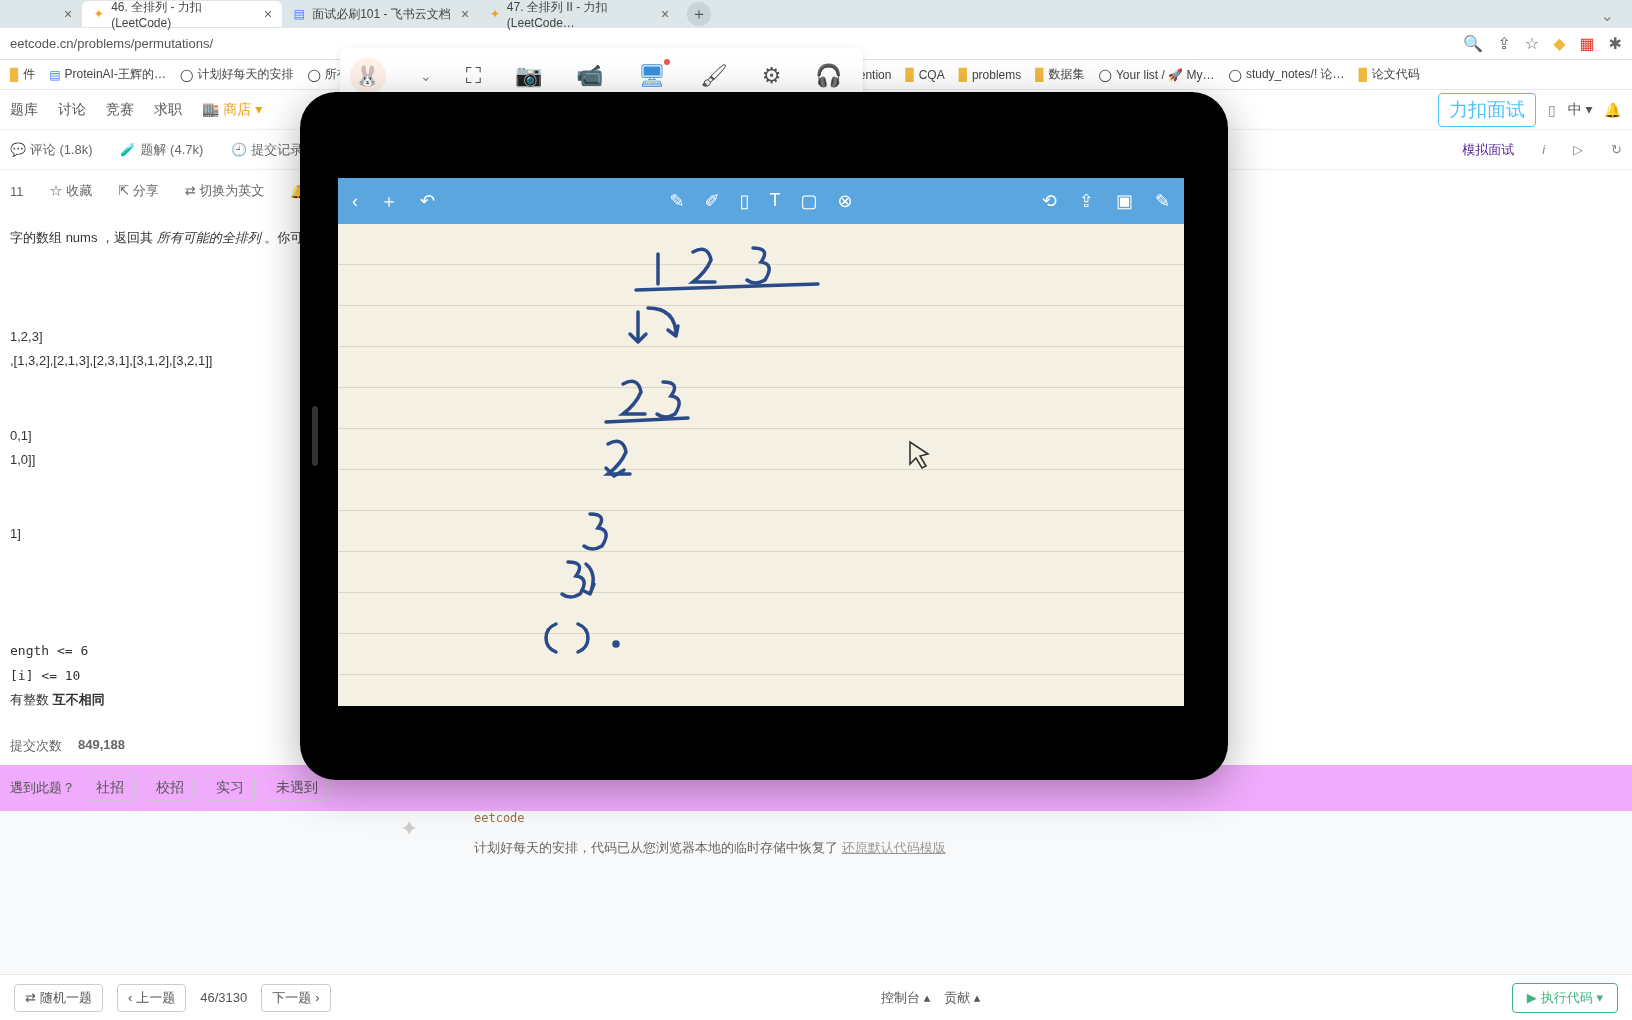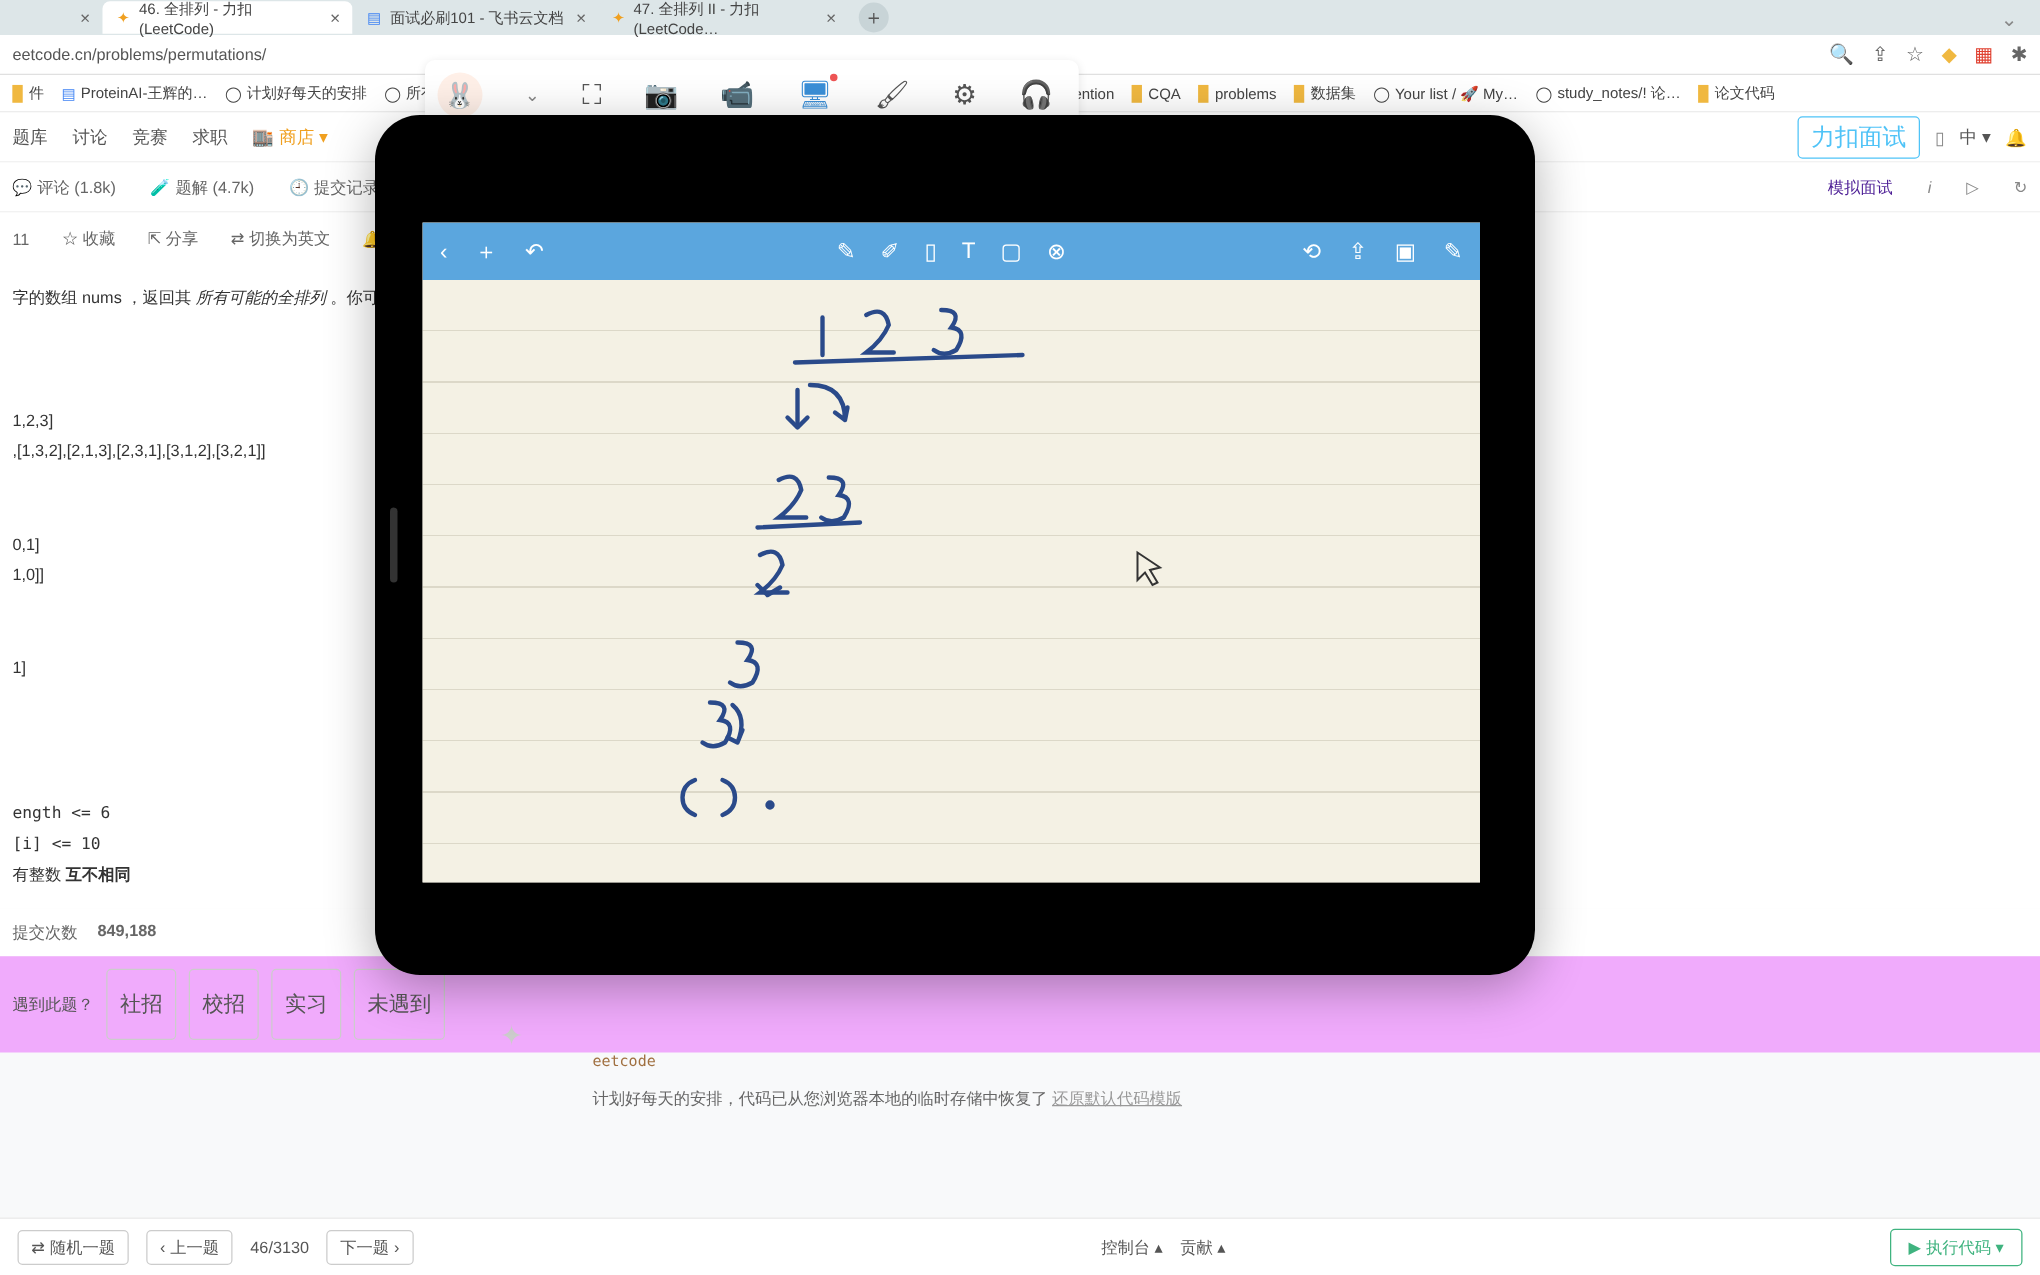--- a/index.html
+++ b/index.html
@@ -40,21 +40,21 @@
 
 
 .content { padding: 14px 10px; font-size: 13px; color: #333; line-height: 1.9; background: #fff; }
 .content code { font-family: Liberation Sans, sans-serif; }
 .mono { font-family: Menlo, Consolas, monospace; font-size: 13px; }
 .constraints { margin-top: 18px; }
 
 
 .submit-count { padding: 10px; font-size: 13px; color: #666; display: flex; gap: 16px; background: #fff; }
 .tag-row { padding: 10px; display: flex; gap: 10px; align-items: center; font-size: 13px; color: #555; background: #f0abfc; }
-.tag { border: 1px solid #ccc; border-radius: 4px; padding: 16px 10px; font-size: 17px; color: #555; }
+.tag { border: 1px solid #ccc; border-radius: 4px; padding: 3px 10px; font-size: 14px; color: #555; }
 
 .lc-logo-row { padding: 10px; display: flex; justify-content: flex-end; }
 .lc-logo { color: #ccc; font-size: 22px; }
 
 .editor-tip { padding: 14px; font-size: 13px; color: #666; margin-left: 460px; }
 .editor-tip a { color: #999; text-decoration: underline; }
 .code-line { margin-left: 460px; padding: 0 14px; font-family: Menlo, Consolas, monospace; font-size: 12px; color: #a07040; }
 
 .pager { height: 46px; border-top: 1px solid #e8e8e8; display: flex; align-items: center; justify-content: space-between; padding: 0 14px; font-size: 13px; color: #555; background: #fff; }
 .pager-left { display: flex; gap: 14px; align-items: center; }

